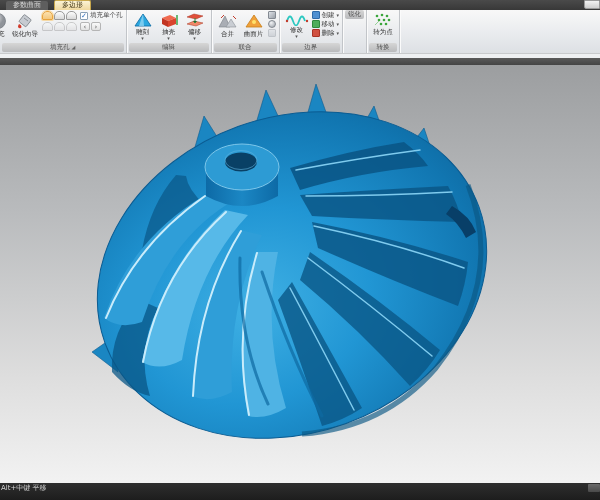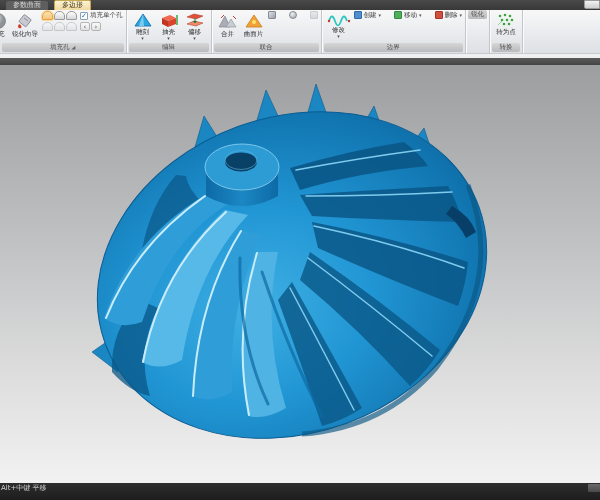--- a/index.html
+++ b/index.html
@@ -19,21 +19,21 @@
 
   
   .ribbon{height:44px;background:linear-gradient(#f8f8f8,#e9ebee 55%,#dde0e4);display:flex;align-items:stretch;overflow:hidden;border-bottom:1px solid #c8cacc;}
   .rgroup{display:flex;flex-direction:column;border-right:1px solid #c2c5c9;box-shadow:1px 0 0 #fbfbfb;padding:0 1px;}
   .rbody{flex:1;display:flex;align-items:flex-start;padding:1px 2px 0 2px;}
   .rlabel{height:9px;margin:0 1px 1px 1px;background:linear-gradient(#d6d6d6,#b9babc);border-radius:2px;font-size:6.5px;line-height:9px;color:#4e4e4e;text-align:center;display:flex;align-items:center;justify-content:center;gap:2px;padding:0 3px;}
   .bigbtn{display:flex;flex-direction:column;align-items:center;justify-content:flex-start;font-size:6.5px;color:#333;padding:1px 2px;border-radius:2px;cursor:default;white-space:nowrap;}
   .bigbtn .blabel{margin-top:1px;line-height:7px;}
   .caret{font-size:5px;line-height:4px;color:#555;}
   .ico{display:block;}
-  .stackcol{display:flex;gap:13px;margin-left:1px;}
+  .stackcol{display:flex;flex-direction:column;gap:1px;margin-left:1px;}
   .smallrow{display:flex;align-items:center;gap:2px;font-size:6.5px;color:#333;line-height:8px;white-space:nowrap;}
   .tinyicon{width:8px;height:8px;border-radius:1px;display:inline-block;}
   .launcher{font-size:5px;color:#666;line-height:5px;}
 
   
   .holes-panel{display:flex;gap:3px;margin-left:2px;}
   .holecol{display:flex;flex-direction:column;gap:2px;}
   .holerow{display:flex;gap:1px;}
   .arch{width:11px;height:9px;border:1px solid #9a9a9a;border-radius:5px 5px 1px 1px;background:linear-gradient(#fdfdfd,#d8d8d8);}
   .arch.active{border-color:var(--accent-orange);background:linear-gradient(#fce1ae,#f3c87e);box-shadow:0 0 0 1px #f6d9a4;}

